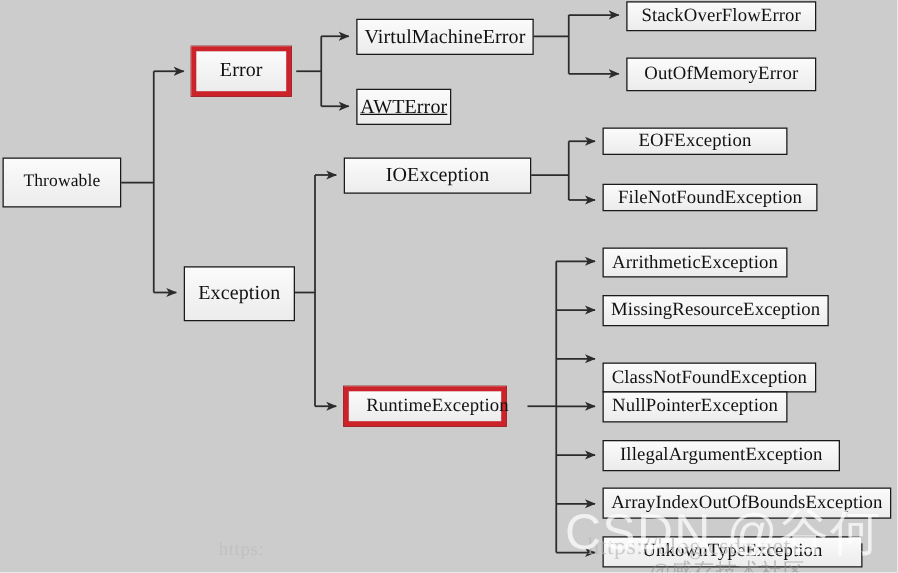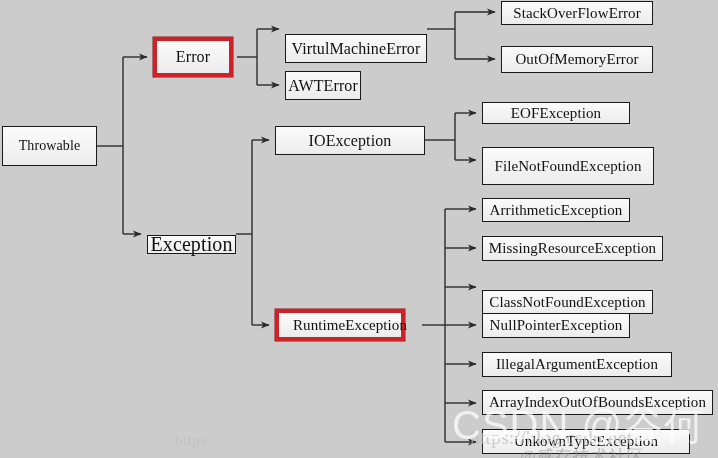--- a/index.html
+++ b/index.html
@@ -129,37 +129,37 @@
       <path d="M445,364 L476,364" marker-end="url(#ar)"></path>
       <path d="M445,403 L476,403" marker-end="url(#ar)"></path>
       <path d="M445,442 L476,442" marker-end="url(#ar)"></path>
     </g>
   </svg>
 
   <div class="node" style="left:2px;top:126px;width:95px;height:40px;font-size:14px;">Throwable</div>
 
   <div class="node hi" style="left:153px;top:37px;width:80px;height:40px;font-size:16px;">Error</div>
 
-  <div class="node" style="left:147px;top:235px;width:89px;height:19px;font-size:20px;">Exception</div>
+  <div class="node" style="left:147px;top:213px;width:89px;height:44px;font-size:16px;">Exception</div>
 
-  <div class="node" style="left:285px;top:15px;width:142px;height:29px;font-size:16px;margin-top:19px;">VirtulMachineError</div>
+  <div class="node" style="left:285px;top:15px;width:142px;height:29px;font-size:16px;">VirtulMachineError</div>
 
-  <div class="node" style="left:285px;top:71px;width:76px;height:29px;font-size:16px;">AWTError</div>
+  <div class="node" style="left:285px;top:71px;width:76px;height:29px;font-size:16px;text-decoration:underline;">AWTError</div>
 
   <div class="node" style="left:275px;top:126px;width:150px;height:29px;font-size:16px;">IOException</div>
 
   <div class="node hi" style="left:275px;top:309px;width:130px;height:32px;font-size:15px;padding-left:20px;">RuntimeException</div>
 
   <div class="node" style="left:501px;top:1px;width:152px;height:24px;font-size:15px;">StackOverFlowError</div>
 
   <div class="node" style="left:501px;top:46px;width:152px;height:27px;font-size:15px;">OutOfMemoryError</div>
 
   <div class="node" style="left:482px;top:102px;width:148px;height:22px;font-size:15px;">EOFException</div>
 
-  <div class="node" style="left:482px;top:147px;width:172px;height:38px;font-size:15px;">FileNotFoundException</div>
+  <div class="node" style="left:482px;top:147px;width:172px;height:22px;font-size:15px;">FileNotFoundException</div>
 
   <div class="node" style="left:482px;top:198px;width:148px;height:24px;font-size:15px;">ArrithmeticException</div>
 
   <div class="node" style="left:482px;top:236px;width:181px;height:25px;font-size:15px;">MissingResourceException</div>
 
   <div class="node" style="left:482px;top:275px;width:171px;height:24px;font-size:15px;margin-top:15px;">ClassNotFoundException</div>
 
   <div class="node" style="left:482px;top:352px;width:190px;height:25px;font-size:15px;">IllegalArgumentException</div>
 
   <div class="node" style="left:482px;top:313px;width:148px;height:25px;font-size:15px;">NullPointerException</div>

